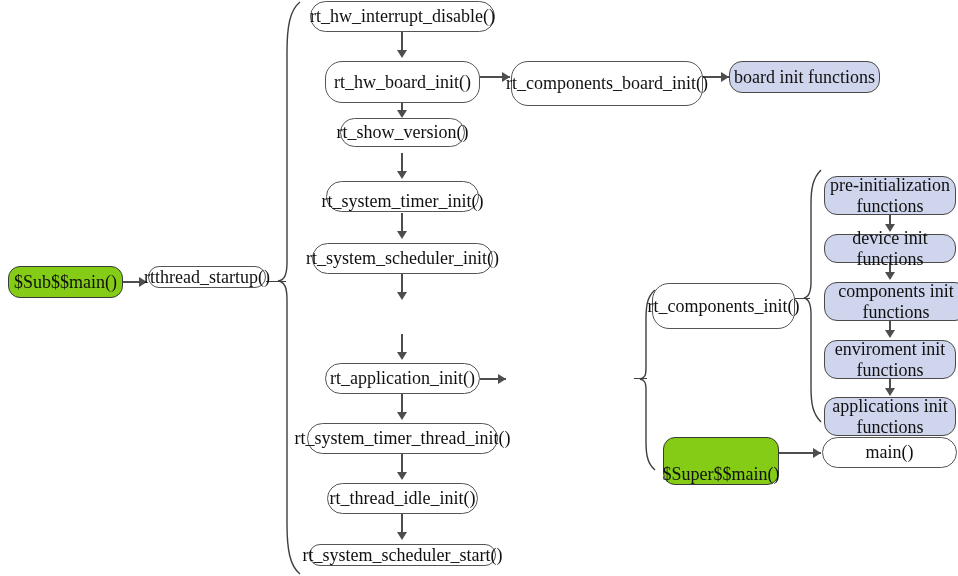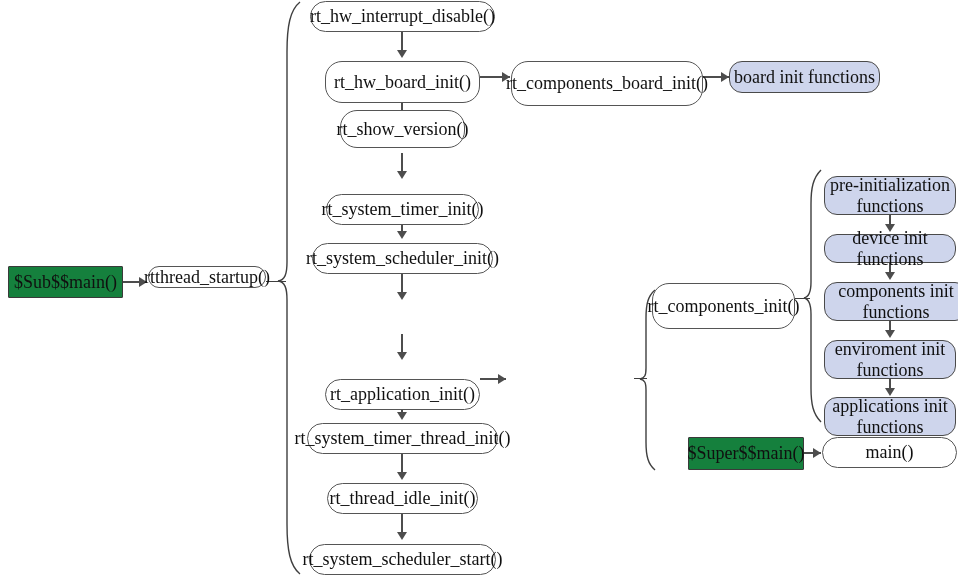--- a/index.html
+++ b/index.html
@@ -49,23 +49,23 @@
 
   
   .node.blue {
     background: #ced5ec;
     border: 1.2px solid #4a4a4a;
     border-radius: 13px;
   }
 
   
   .node.tan {
-    background: #15803d;
+    background: #84cc16;
     border: 1.3px solid #3a3a3a;
-    border-radius: 1px;
+    border-radius: 12px;
   }
 
   
   .hline, .vline {
     position: absolute;
     background: #4d4d4d;
     z-index: 2;
   }
   .vline { width: 1.9px; }
   .hline { height: 1.9px; }
@@ -139,60 +139,60 @@
   </div>
   <div class="vline" style="left:401px; top:32px; height:21px;"></div>
   <div class="arrow-down" style="left:397px; top:50px;"></div>
 
   <div class="node round" style="left:325px; top:61px; width:155px; height:42px;">
     <span>rt_hw_board_init()</span>
   </div>
   <div class="vline" style="left:401px; top:92px; height:21px;"></div>
   <div class="arrow-down" style="left:397px; top:110px;"></div>
 
-  <div class="node round" style="left:340px; top:110px; width:125px; height:38px;">
+  <div class="node round" style="left:340px; top:118px; width:125px; height:29px;">
     <span>rt_show_version()</span>
   </div>
   <div class="vline" style="left:401px; top:153px; height:21px;"></div>
   <div class="arrow-down" style="left:397px; top:171px;"></div>
 
-  <div class="node round" style="left:326px; top:194px; width:153px; height:31px;">
+  <div class="node round" style="left:326px; top:181px; width:153px; height:31px;align-items:flex-end;">
     <span>rt_system_timer_init()</span>
   </div>
   <div class="vline" style="left:401px; top:213px; height:21px;"></div>
   <div class="arrow-down" style="left:397px; top:231px;"></div>
 
   <div class="node round" style="left:312px; top:243px; width:181px; height:31px;text-align:right;">
     <span>rt_system_scheduler_init()</span>
   </div>
   <div class="vline" style="left:401px; top:274px; height:21px;"></div>
   <div class="arrow-down" style="left:397px; top:292px;"></div>
 
   <div class="vline" style="left:401px; top:334px; height:21px;"></div>
   <div class="arrow-down" style="left:397px; top:352px;"></div>
 
-  <div class="node round" style="left:325px; top:363px; width:155px; height:31px;margin-top:16px;">
+  <div class="node round" style="left:325px; top:363px; width:155px; height:31px;">
     <span>rt_application_init()</span>
   </div>
   <div class="vline" style="left:401px; top:394px; height:21px;"></div>
   <div class="arrow-down" style="left:397px; top:412px;"></div>
 
   <div class="node round" style="left:307px; top:423px; width:191px; height:31px;justify-content:center;">
     <span>rt_system_timer_thread_init()</span>
   </div>
   <div class="vline" style="left:401px; top:454px; height:21px;"></div>
   <div class="arrow-down" style="left:397px; top:472px;"></div>
 
   <div class="node round" style="left:327px; top:483px; width:151px; height:31px;">
     <span>rt_thread_idle_init()</span>
   </div>
   <div class="vline" style="left:401px; top:514px; height:21px;"></div>
   <div class="arrow-down" style="left:397px; top:532px;"></div>
 
-  <div class="node round" style="left:309px; top:544px; width:187px; height:31px;">
+  <div class="node round" style="left:309px; top:544px; width:187px; height:22px;">
     <span>rt_system_scheduler_start()</span>
   </div>
 
   <div class="hline" style="left:480px; top:76px; width:30px;"></div>
   <div class="arrow-right" style="left:502px; top:72px;"></div>
 
   <div class="node round" style="left:511px; top:61px; width:192px; height:45px;">
     <span>rt_components_board_init()</span>
   </div>
 
@@ -264,21 +264,21 @@
 functions</span>
   </div>
   <div class="vline" style="left:889px; top:379px; height:13px;"></div>
   <div class="arrow-down" style="left:885px; top:388px;"></div>
 
   <div class="node blue" style="left:824px; top:397px; width:132px; height:39px;">
     <span>applications init
 functions</span>
   </div>
 
-  <div class="node tan" style="left:688px; top:437px; width:116px; height:33px;">
+  <div class="node tan" style="left:663px; top:437px; width:116px; height:48px;align-items:flex-end;">
     <span>$Super$$main()</span>
   </div>
 
   <div class="hline" style="left:779px; top:452px; width:42px;"></div>
   <div class="arrow-right" style="left:813px; top:448px;"></div>
 
   <div class="node round" style="left:822px; top:437px; width:135px; height:31px;">
     <span>main()</span>
   </div>
 

